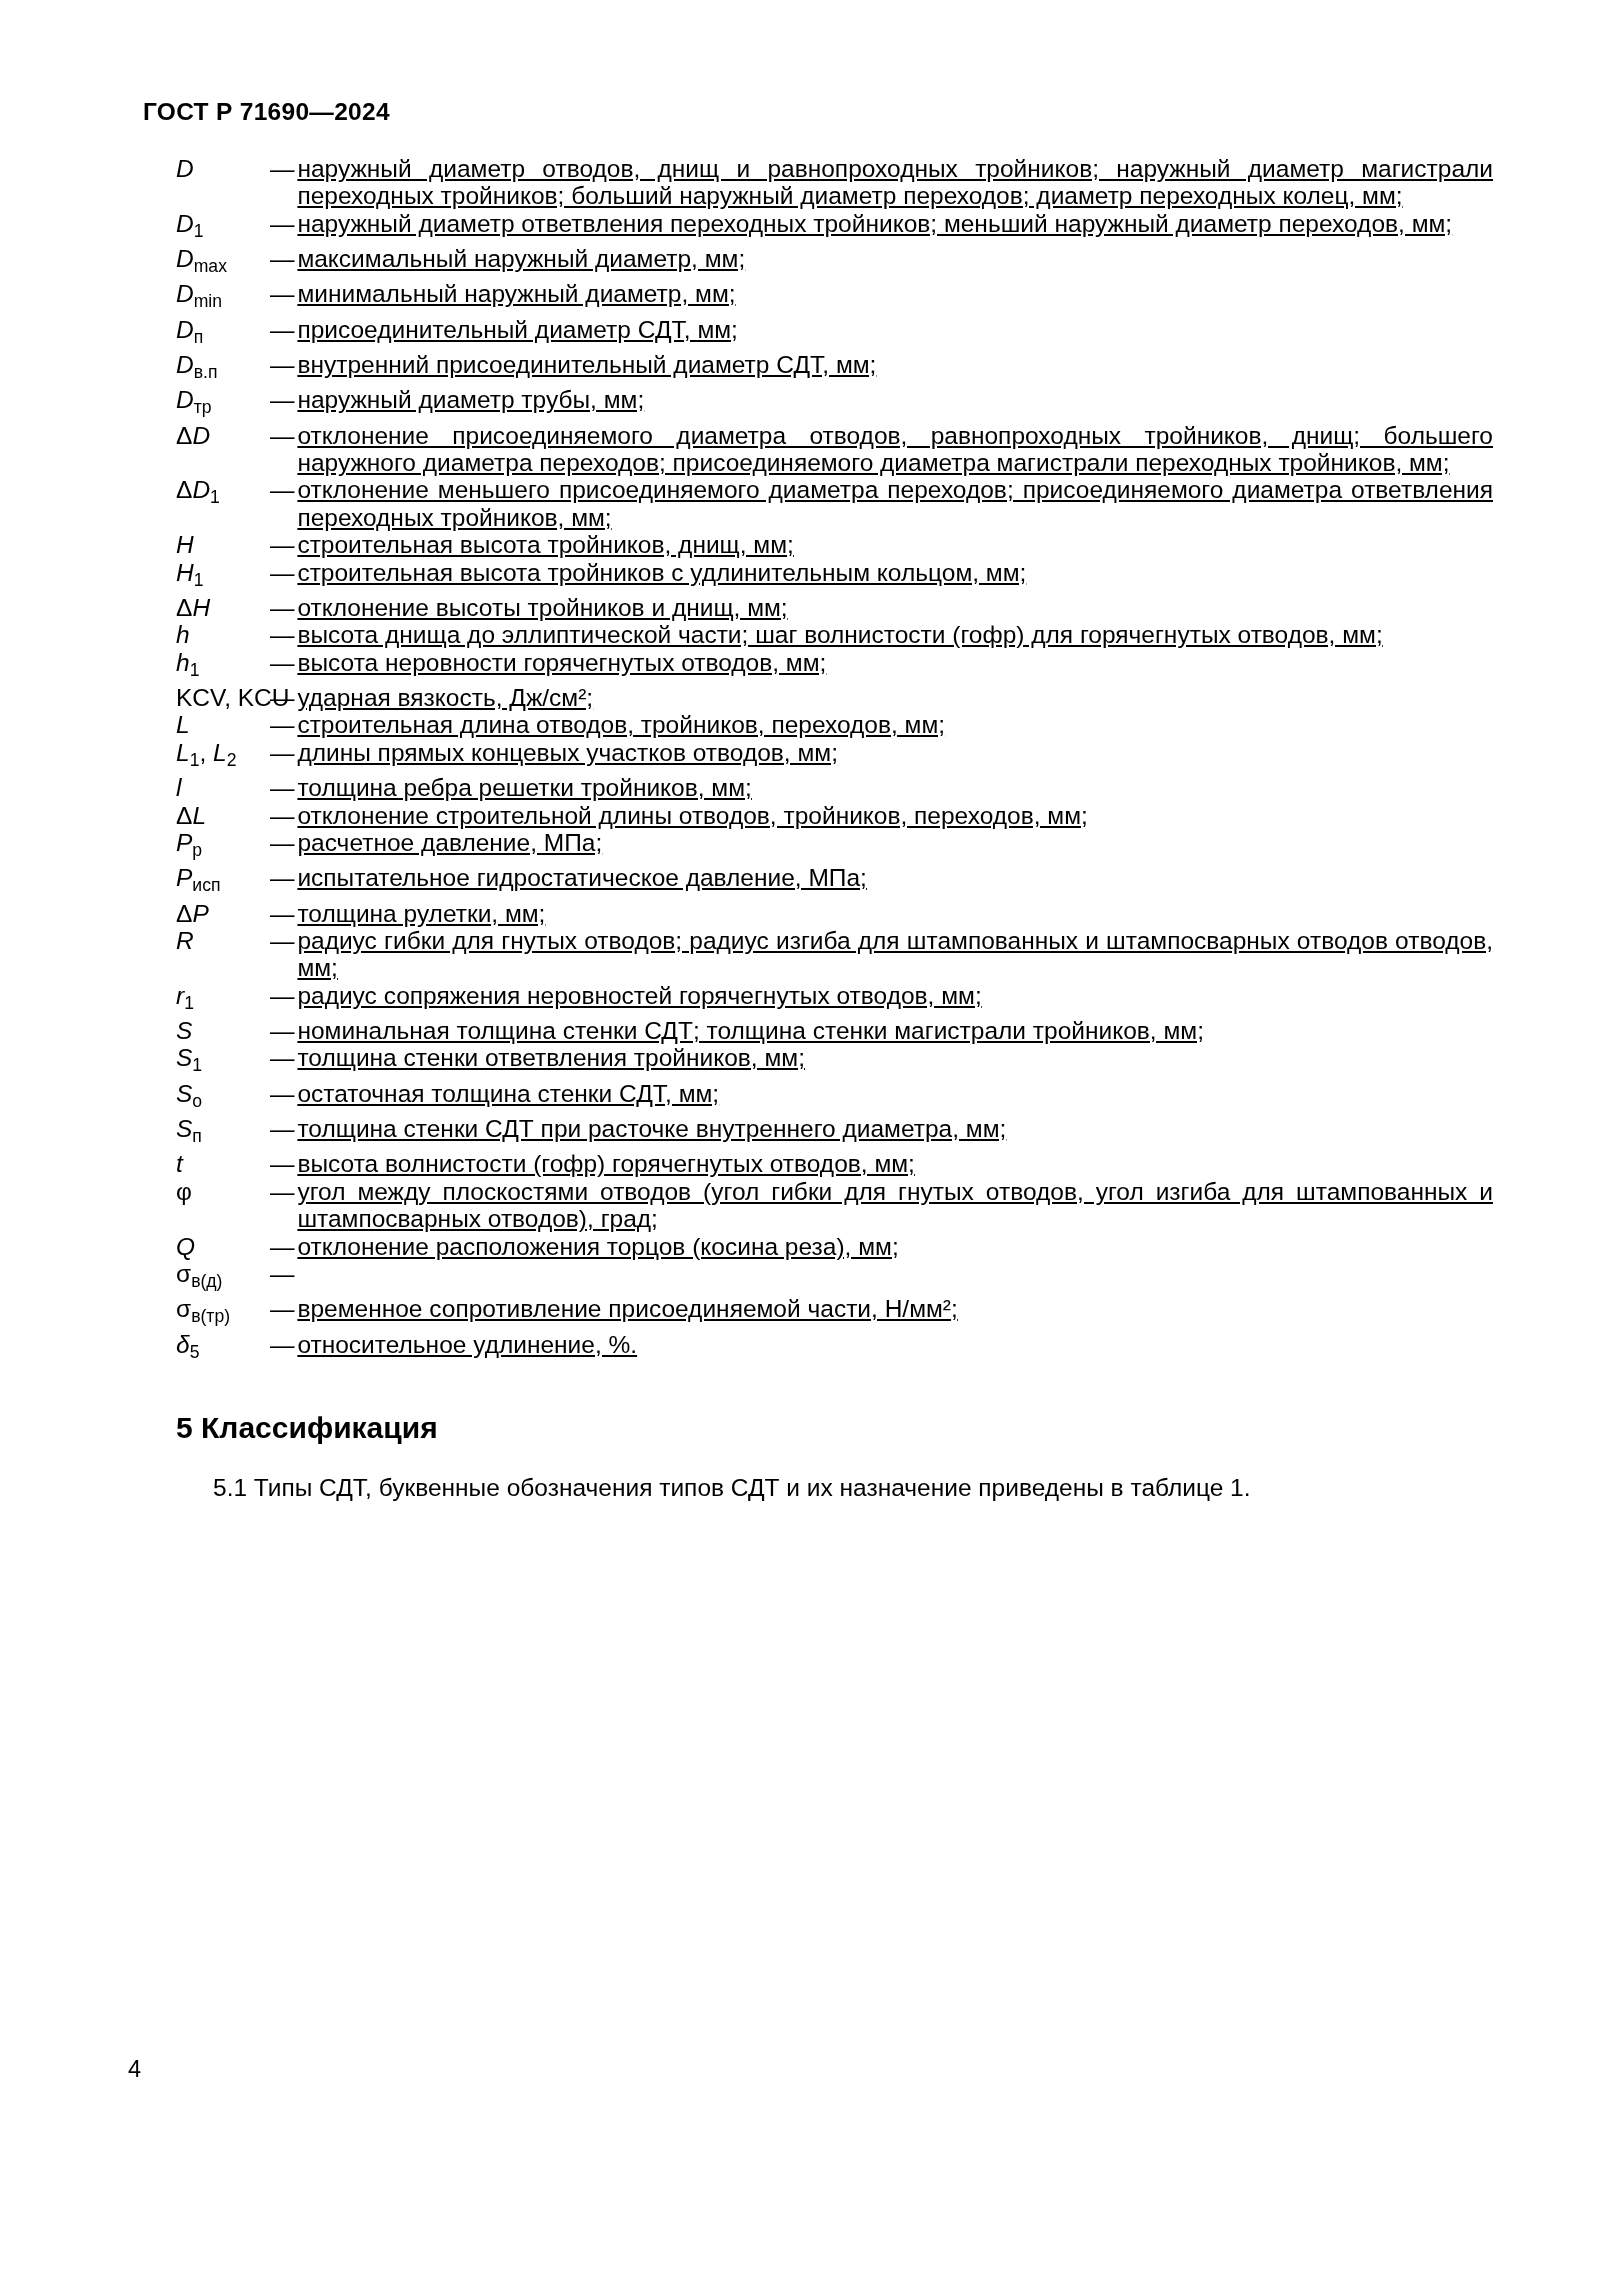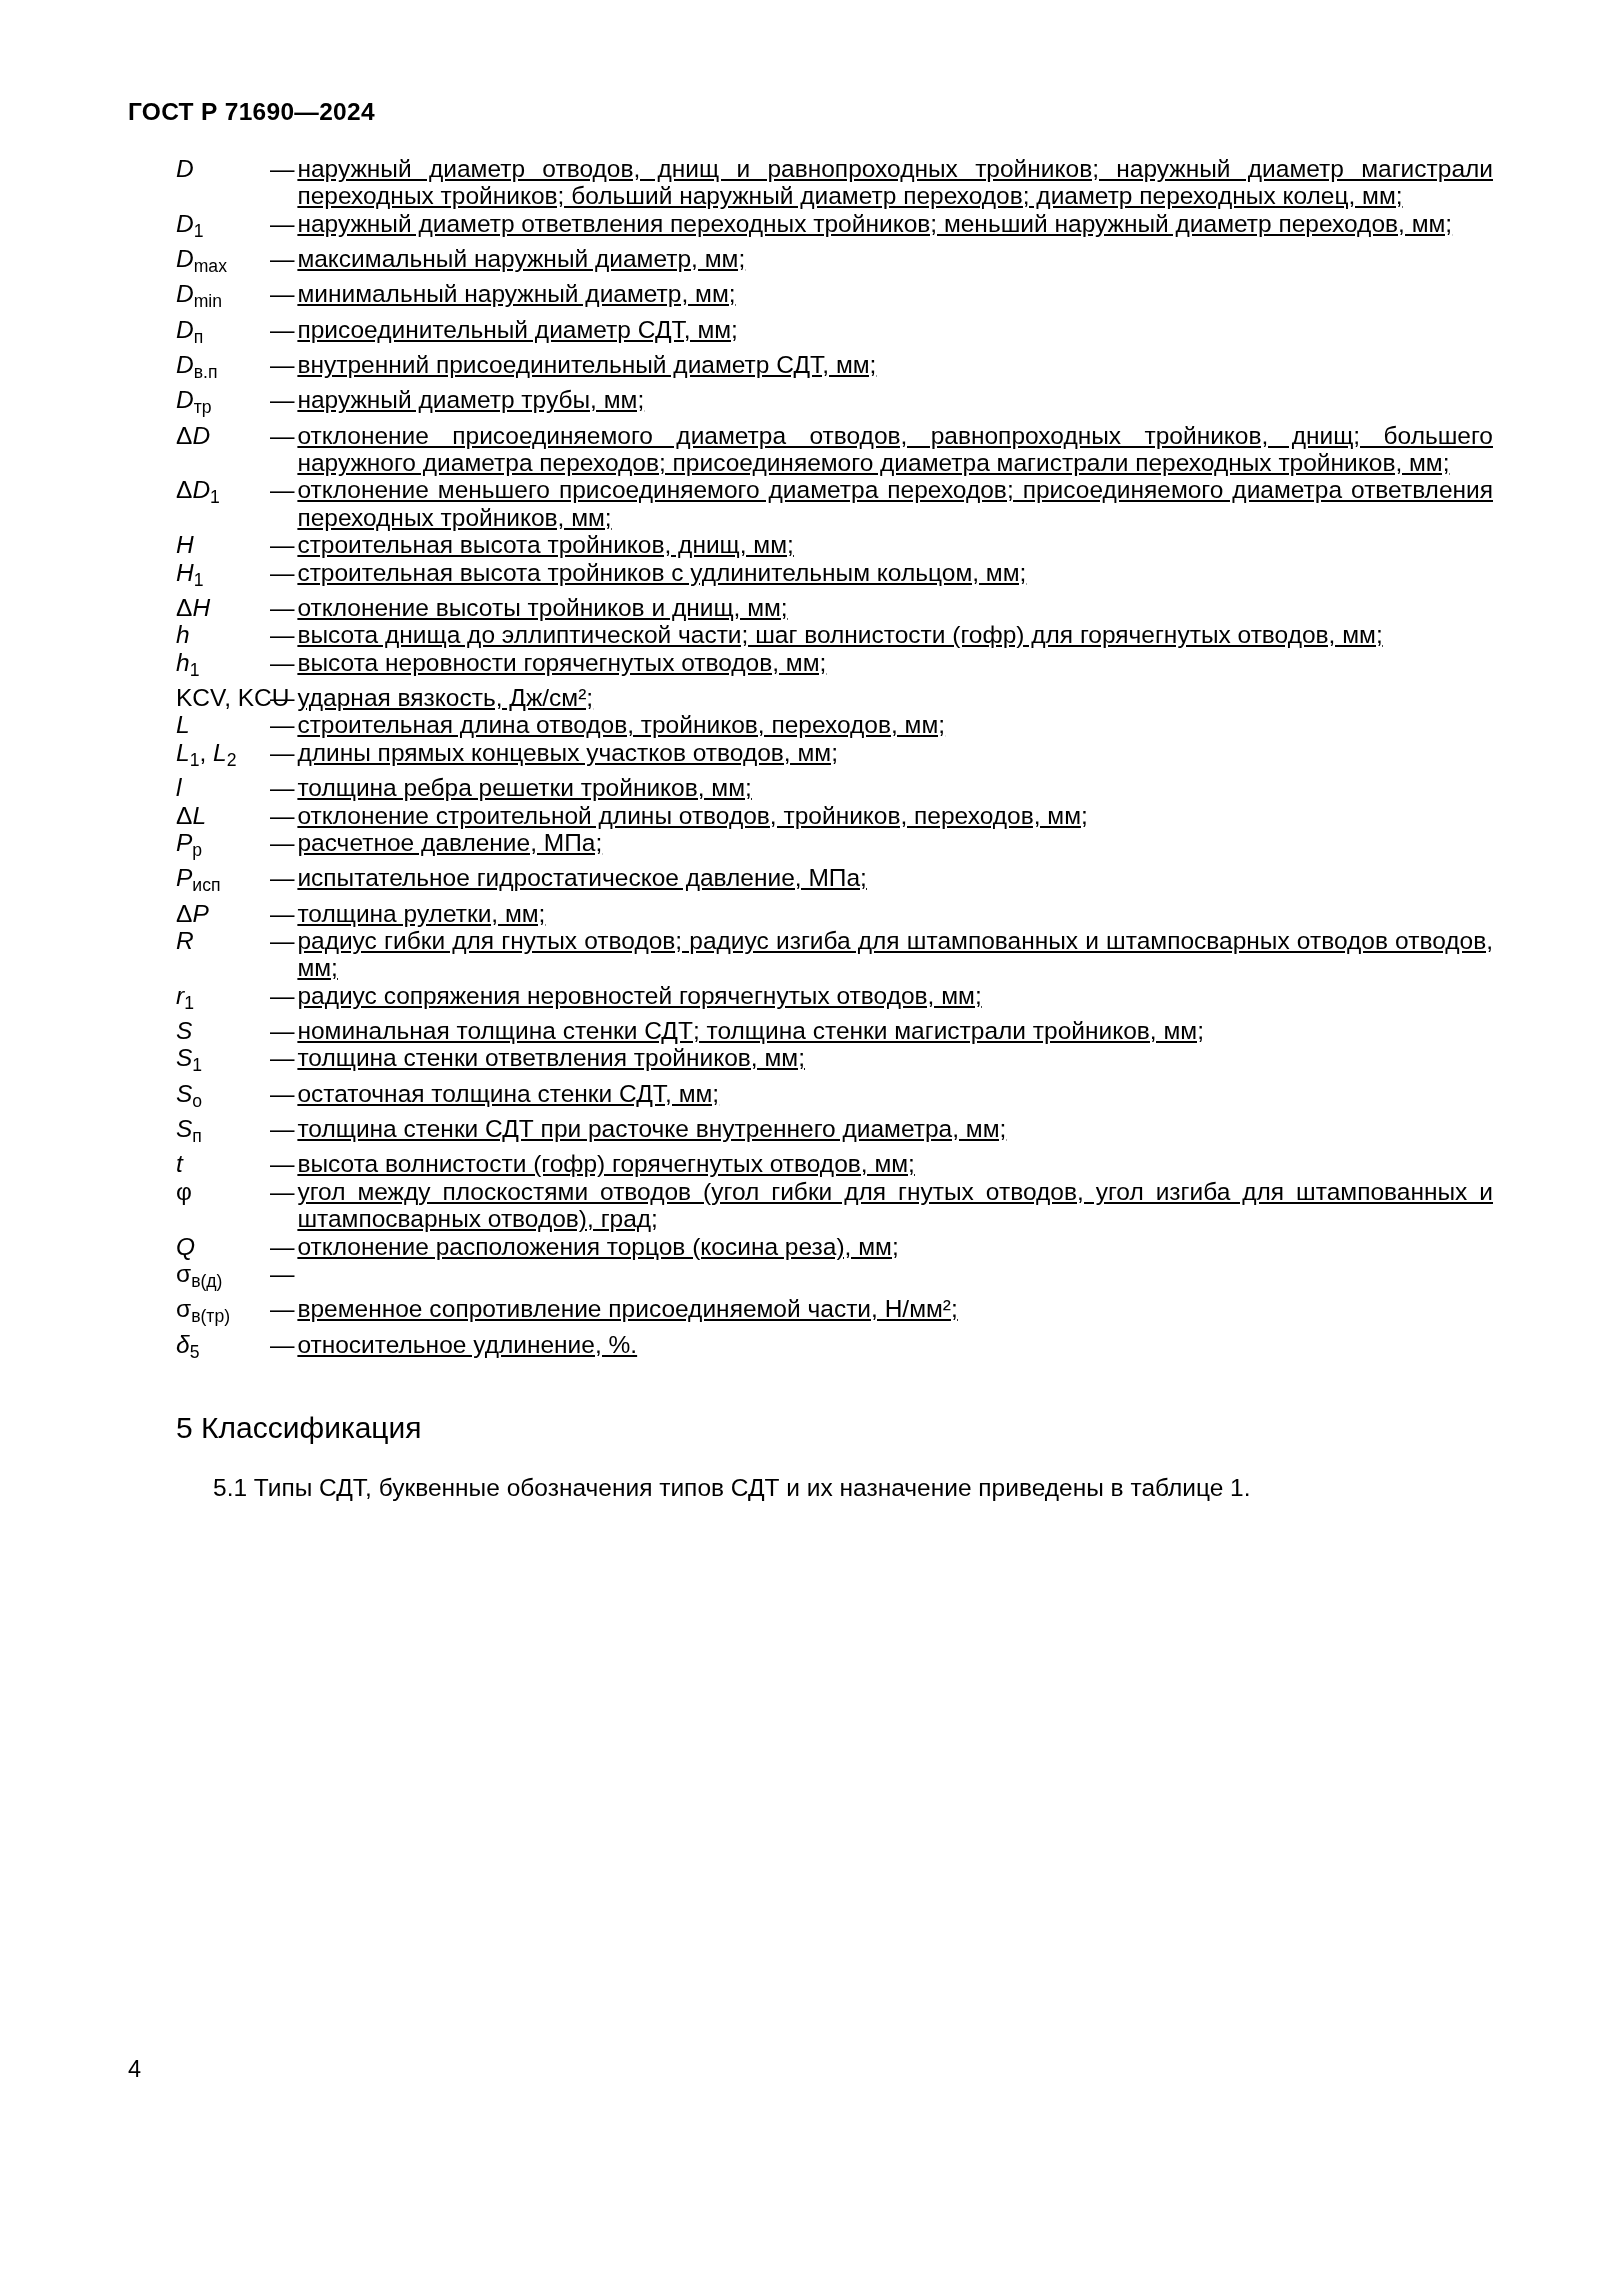--- a/index.html
+++ b/index.html
@@ -12,21 +12,21 @@
     width: 1621px;
     height: 2293px;
     background: #ffffff;
     color: #000000;
     font-family: "Liberation Sans", sans-serif;
     overflow: hidden;
   }
   .running-header {
     position: absolute;
     top: 98px;
-    left: 128px;
+    left: 143px;
     font-size: 24.5px;
     font-weight: bold;
     letter-spacing: 0.3px;
   }
   .content {
     position: absolute;
     top: 155px;
     left: 176px;
     width: 1317px;
   }
@@ -50,21 +50,21 @@
     vertical-align: -4.9px;
   }
   .dash-cell { }
   .def-cell {
     text-align: justify;
     text-decoration: underline;
   }
   .section-heading {
     margin: 45px 0 0 0;
     font-size: 30px;
-    font-weight: normal;
+    font-weight: bold;
   }
   .clause {
     margin: 29px 0 8px 0;
     font-size: 24.5px;
     line-height: 27.4px;
     text-indent: 37px;
     text-align: justify;
   }
   .page-number {
     position: absolute;

